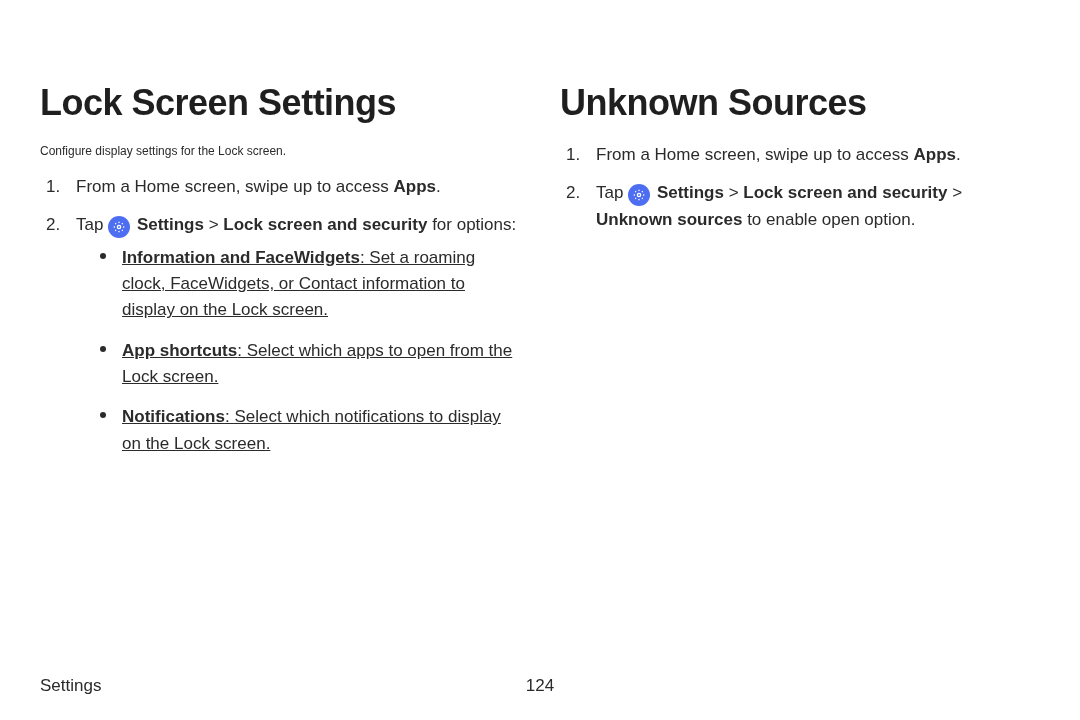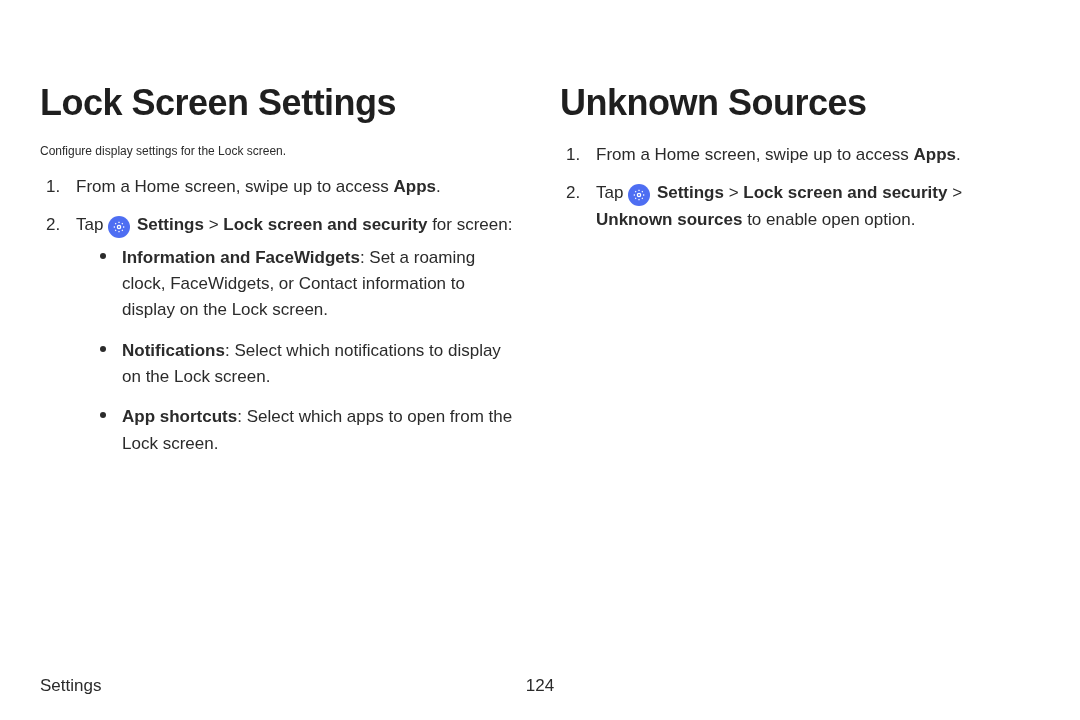--- a/index.html
+++ b/index.html
@@ -65,20 +65,21 @@
   }
   .bullets {
     margin-top: 6px;
     padding-left: 24px;
   }
   .bullet {
     display: flex;
     font-size: 17px;
     line-height: 1.55;
     margin-bottom: 14px;
+    text-decoration: underline;
   }
   .bullet-dot {
     width: 22px;
     flex: none;
   }
   .bullet-dot::before {
     content: "";
     display: inline-block;
     width: 6px;
     height: 6px;
@@ -119,39 +120,39 @@
 
     <div class="step">
       <div class="step-num">2.</div>
       <div class="step-body">
         <span>Tap </span><span class="icon-settings">
             <svg viewBox="0 0 24 24" fill="none" stroke="#ffffff" stroke-width="2.2">
               <circle cx="12" cy="12" r="2.8"></circle>
               <path d="M12 3v2M12 19v2M21 12h-2M5 12H3M18.4 5.6l-1.4 1.4M7 17l-1.4 1.4M18.4 18.4L17 17M7 7 5.6 5.6"></path>
             </svg>
           </span>
-        <b>Settings</b><span> &gt; </span><b>Lock screen and security</b><span> for screen:</span>
+        <b>Settings</b><span> &gt; </span><b>Lock screen and security</b><span> for options:</span>
 
         <div class="bullets">
           <div class="bullet">
             <div class="bullet-dot"></div>
             <div class="bullet-body">
               <b>Information and FaceWidgets</b><span>: Set a roaming clock, FaceWidgets, or Contact information to display on the Lock screen.</span>
             </div>
           </div>
           <div class="bullet">
             <div class="bullet-dot"></div>
             <div class="bullet-body">
-              <b>Notifications</b><span>: Select which notifications to display on the Lock screen.</span>
+              <b>App shortcuts</b><span>: Select which apps to open from the Lock screen.</span>
             </div>
           </div>
           <div class="bullet">
             <div class="bullet-dot"></div>
             <div class="bullet-body">
-              <b>App shortcuts</b><span>: Select which apps to open from the Lock screen.</span>
+              <b>Notifications</b><span>: Select which notifications to display on the Lock screen.</span>
             </div>
           </div>
         </div>
       </div>
     </div>
   </div>
 
   <div class="col">
     <h1>Unknown Sources</h1>
 

